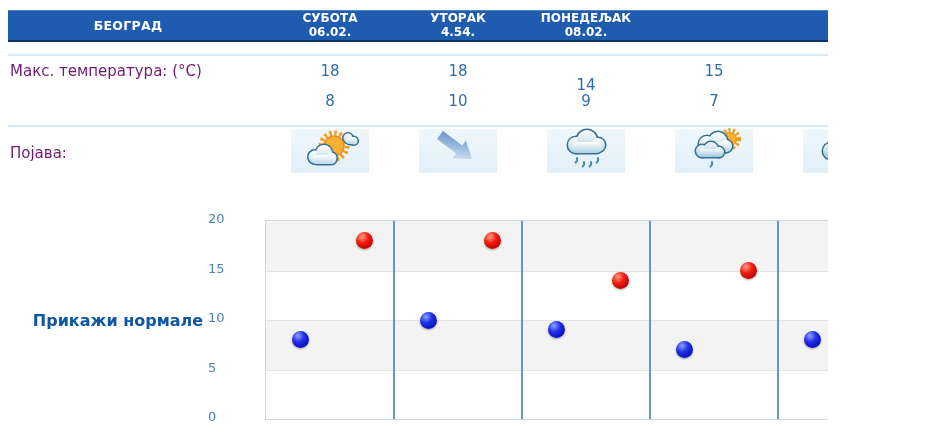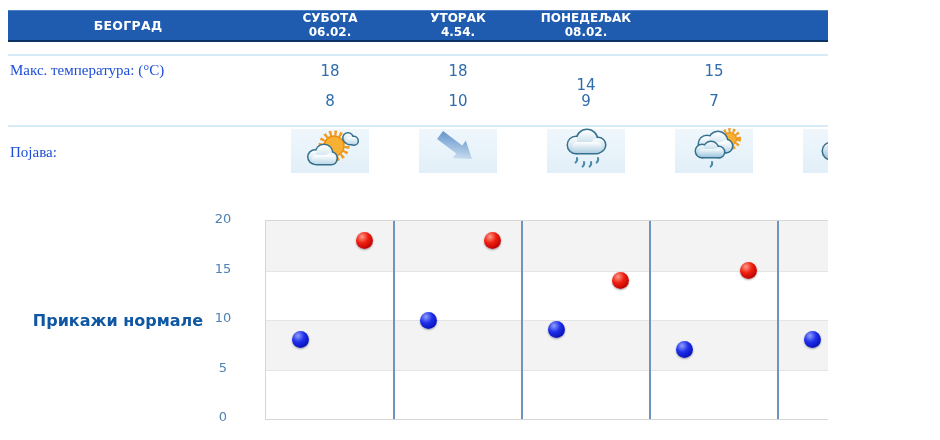--- a/index.html
+++ b/index.html
@@ -6,36 +6,36 @@
   #widget{position:relative;width:828px;height:440px;background:#fff;overflow:hidden;
           font-family:"DejaVu Sans","Liberation Sans",sans-serif;}
   
   .header-bar{position:absolute;left:8px;top:10px;width:927px;height:29px;
               background:#1f5cb0;border-top:1px solid #4e82c6;border-bottom:2px solid #0d3365;}
   .city-label{position:absolute;left:0;top:0;width:240px;height:29px;display:flex;align-items:center;
               justify-content:center;color:#fff;font-size:12.5px;font-weight:bold;letter-spacing:.3px;}
   .day-header{position:absolute;top:0;width:130px;height:29px;display:flex;flex-direction:column;
               align-items:center;justify-content:flex-start;color:#fff;font-size:12px;font-weight:bold;line-height:14px;}
   
-  .row-label{position:absolute;left:10px;font-size:15px;color:#1d4ed8;font-family:Liberation Serif, serif;}
+  .row-label{position:absolute;left:10px;font-size:15px;color:#701a75;}
   .cell-value{position:absolute;width:130px;text-align:center;font-size:15px;color:#2f6cad;}
   .row-sep{position:absolute;left:8px;width:927px;height:2px;background:rgba(150,200,235,.38);}
   .icon-cell{position:absolute;top:129px;width:78px;height:44px;
              background:linear-gradient(180deg,#eff7fc,#e2eff8);
              display:flex;align-items:center;justify-content:center;}
   
   .normals-link{position:absolute;left:13px;top:311px;width:210px;text-align:center;
                 font-size:16px;font-weight:bold;color:#0f57a3;cursor:pointer;}
   
   .chart-plot{position:absolute;left:265px;top:220px;width:642px;height:200px;
               border:1px solid #d6d6d6;box-sizing:border-box;background:#fff;}
   .band{position:absolute;left:0;width:100%;background:#f3f3f3;}
   .grid-line{position:absolute;left:0;width:100%;height:1px;background:#e4e4e4;}
   .day-divider{position:absolute;top:0;bottom:0;width:2px;background:#6e96bc;}
-  .y-tick{position:absolute;left:196px;width:54px;text-align:center;font-size:13px;color:#4d82b4;}
+  .y-tick{position:absolute;left:208px;width:54px;text-align:left;font-size:13px;color:#4d82b4;}
   .dot{position:absolute;width:17px;height:17px;border-radius:50%;box-shadow:0 1px 2px rgba(0,0,0,.35);}
   .dot-max{background:radial-gradient(circle at 35% 28%, #ff9a8a 0%, #ef2010 38%, #c00505 72%, #7e0000 100%);}
   .dot-min{background:radial-gradient(circle at 35% 28%, #8fa0ff 0%, #2030e8 38%, #0a14c0 72%, #000666 100%);}
 </style>
 </head>
 <body>
 
 <div id="widget">
 
   <div class="header-bar">

